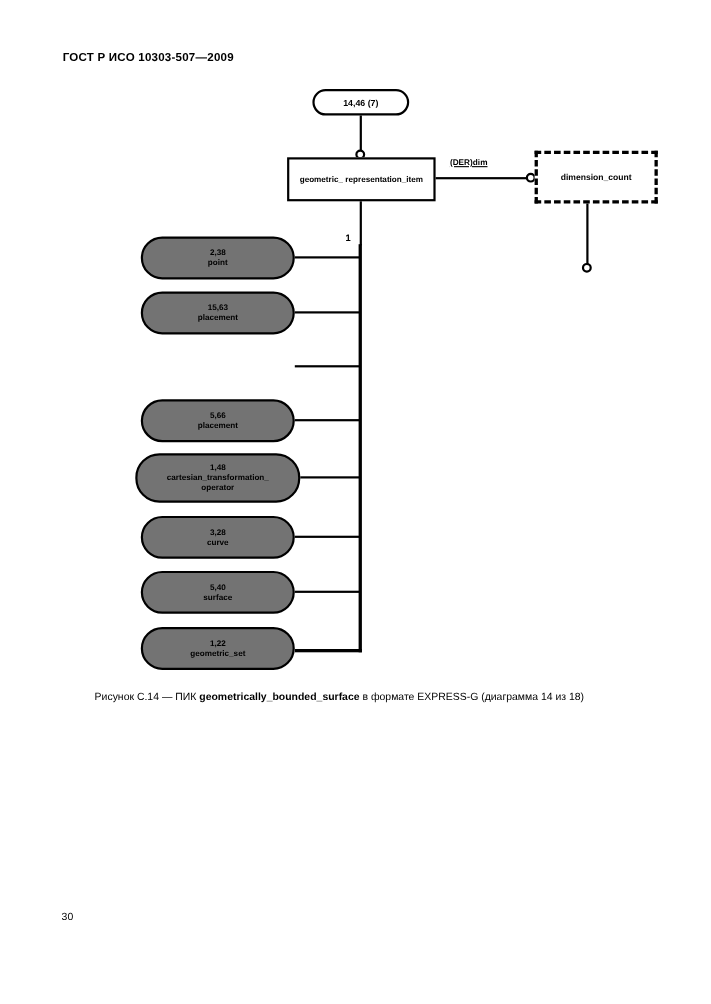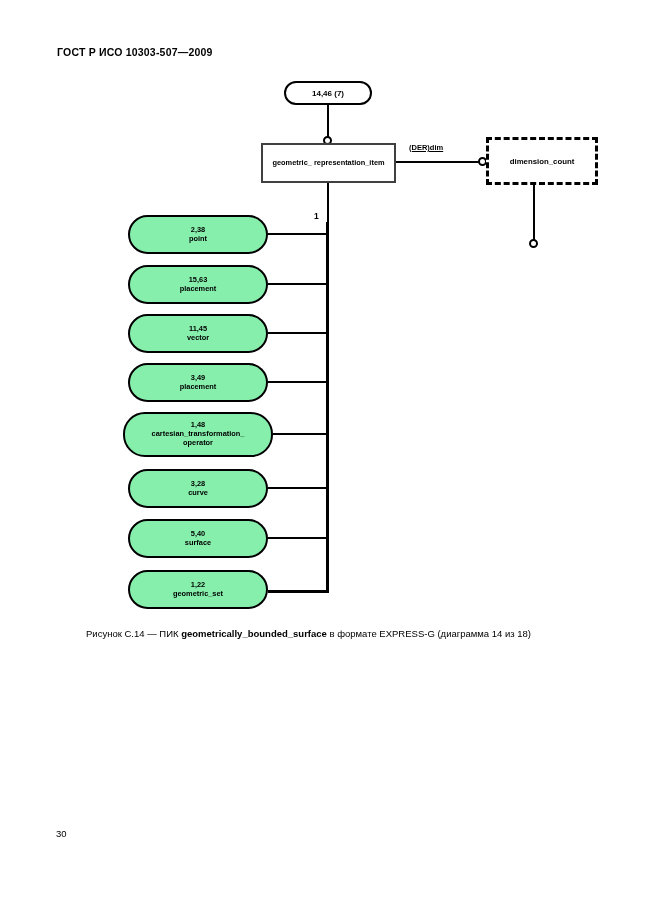--- a/index.html
+++ b/index.html
@@ -64,21 +64,21 @@
     width: 640px;
     height: 620px;
     margin-left: 28px;
   }
 
   
   .round-box {
     position: absolute;
     border: 2px solid #000;
     border-radius: 22px;
-    background: #86efac;
+    background: #737373;
     box-sizing: border-box;
     display: flex;
     align-items: center;
     justify-content: center;
     text-align: center;
     line-height: 1.18;
     font-size: 7.4px;
     font-weight: bold;
   }
   .round-box .line1 { display: block; }
@@ -95,21 +95,21 @@
     display: flex;
     align-items: center;
     justify-content: center;
     font-size: 8px;
     font-weight: bold;
   }
 
   
   .entity-box {
     position: absolute;
-    border: 2px solid #404040;
+    border: 2px solid #000000;
     background: #fff;
     box-sizing: border-box;
     display: flex;
     align-items: center;
     justify-content: center;
     text-align: center;
     line-height: 1.2;
     font-size: 7.4px;
     font-weight: bold;
   }
@@ -217,31 +217,25 @@
     <div class="line-h" style="left:240px; top:233px; width:60px;"></div>
 
     <div class="round-box" style="left:100px; top:265px; width:140px; height:39px;">
       <span>
         <span class="line1">15,63</span>
         <span class="line2">placement</span>
       </span>
     </div>
     <div class="line-h" style="left:240px; top:283px; width:60px;"></div>
 
-    <div class="round-box" style="left:100px; top:314px; width:140px; height:39px;">
-      <span>
-        <span class="line1">11,45</span>
-        <span class="line2">vector</span>
-      </span>
-    </div>
     <div class="line-h" style="left:240px; top:332px; width:60px;"></div>
 
     <div class="round-box" style="left:100px; top:363px; width:140px; height:39px;">
       <span>
-        <span class="line1">3,49</span>
+        <span class="line1">5,66</span>
         <span class="line2">placement</span>
       </span>
     </div>
     <div class="line-h" style="left:240px; top:381px; width:60px;"></div>
 
     <div class="round-box" style="left:95px; top:412px; width:150px; height:45px;">
       <span>
         <span class="line1">1,48</span>
         <span class="line2">cartesian_transformation_</span>
         <span class="line3">operator</span>

